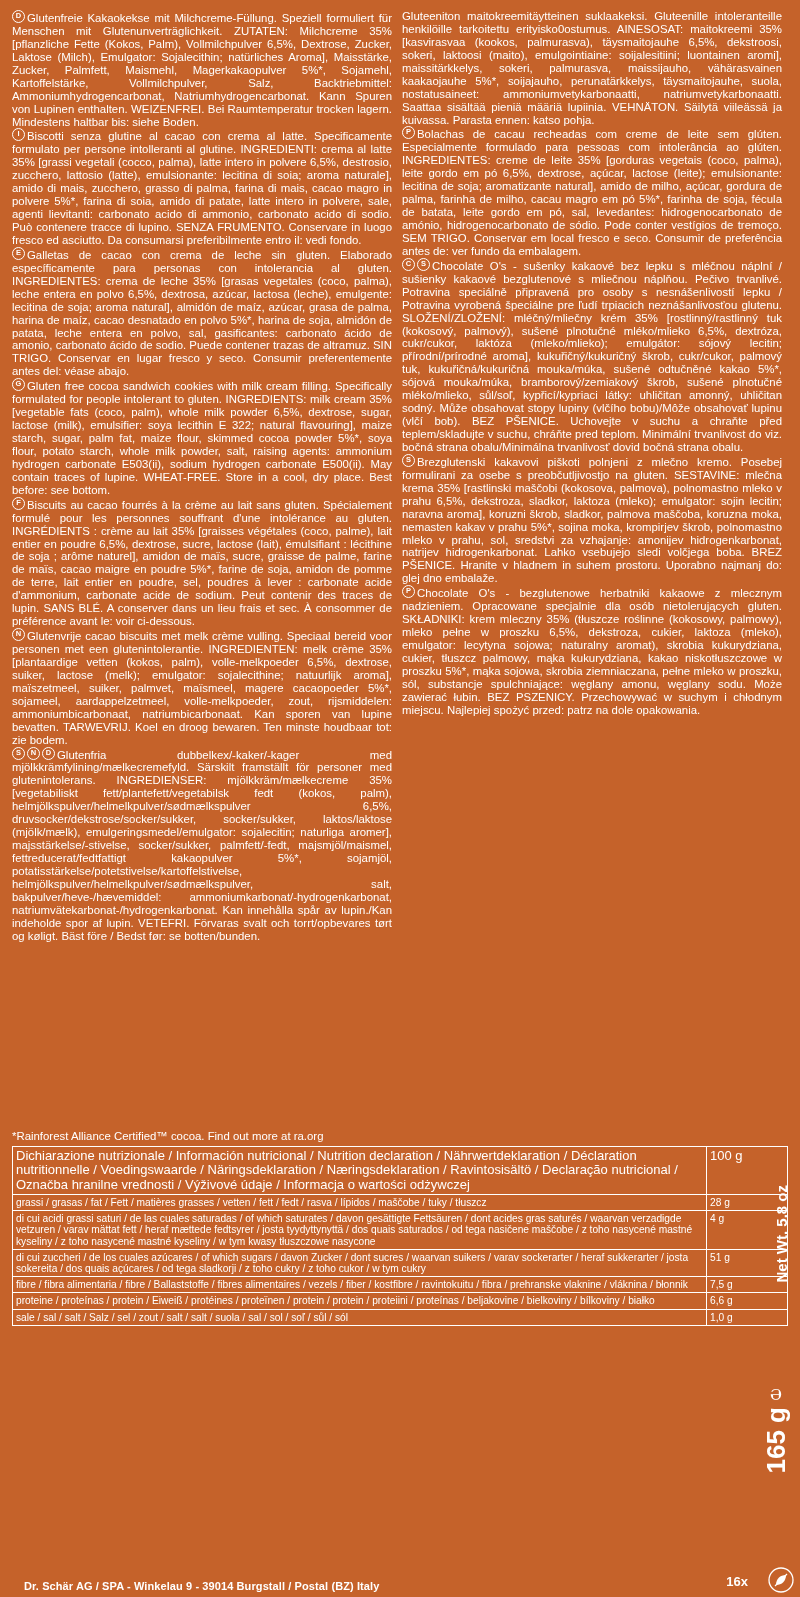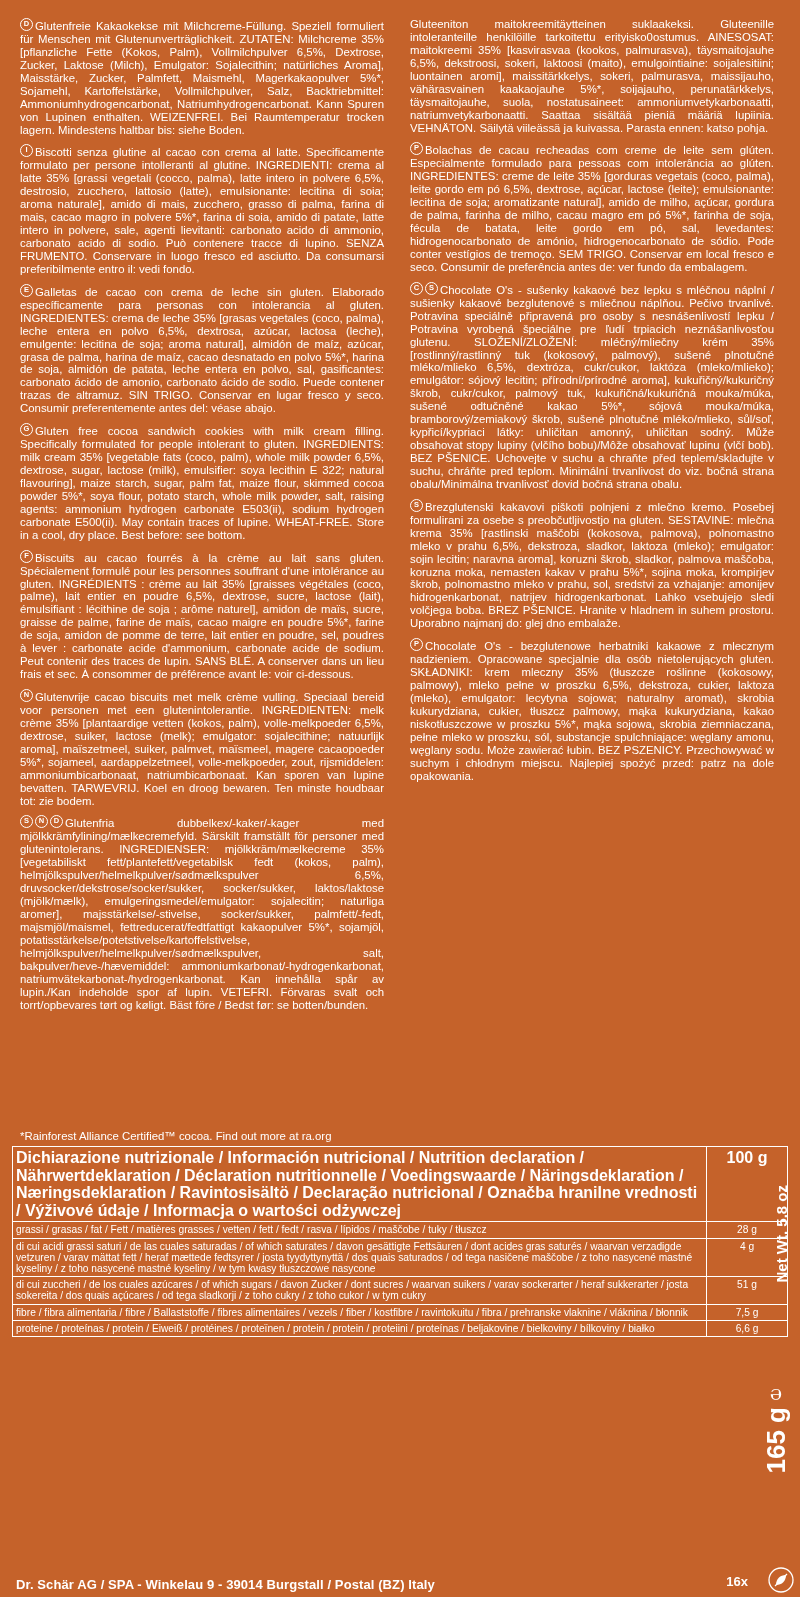--- a/index.html
+++ b/index.html
@@ -22,62 +22,62 @@
     height:1115px;
   }
   .col {
     width:380px;
     font-size:11.4px;
     line-height:1.135;
     text-align:justify;
     hyphens:auto;
     -webkit-hyphens:auto;
   }
-  .col p { margin:8px; }
+  .col p { margin:0; }
   .sym {
     display:inline-block;
     width:11px; height:11px;
     border:1.2px solid #fff;
     border-radius:50%;
     position:relative;
     vertical-align:-1px;
     margin-right:2px;
     font-size:7.5px;
     line-height:9px;
     text-align:center;
     font-weight:bold;
     overflow:hidden;
   }
   .rainforest {
     font-size:11.4px;
-    margin:5px 0 4px 8px;
+    margin:5px 0 4px 0;
   }
   table.nutri {
     width:100%;
     border-collapse:collapse;
     font-size:10.2px;
     line-height:1.1;
     margin-top:2px;
   }
   table.nutri td {
     border:1px solid #fff;
     padding:2px 3px;
     vertical-align:top;
   }
   table.nutri td.val {
     width:74px;
-    text-align:center;
+    text-align:left;
     white-space:nowrap;
     vertical-align:top;
   }
-  .nutri-head td { font-size:16px;font-weight:bold; }
+  .nutri-head td { font-size:13px; }
   .footer {
     position:absolute;
-    left:16px; bottom:5px;
-    font-size:13px;
+    left:24px; bottom:5px;
+    font-size:11px;
     font-weight:bold;
     letter-spacing:.1px;
   }
   .sidebar {
     position:absolute;
     right:0; top:0;
     width:60px; height:1597px;
   }
   .netwt {
     position:absolute;
@@ -166,20 +166,24 @@
         <td>di cui zuccheri / de los cuales azúcares / of which sugars / davon Zucker / dont sucres / waarvan suikers / varav sockerarter / heraf sukkerarter / josta sokereita / dos quais açúcares / od tega sladkorji / z toho cukry / z toho cukor / w tym cukry</td>
         <td class="val">51 g</td>
       </tr>
       <tr>
         <td>fibre / fibra alimentaria / fibre / Ballaststoffe / fibres alimentaires / vezels / fiber / kostfibre / ravintokuitu / fibra / prehranske vlaknine / vláknina / błonnik</td>
         <td class="val">7,5 g</td>
       </tr>
       <tr>
         <td>proteine / proteínas / protein / Eiweiß / protéines / proteïnen / protein / protein / proteiini / proteínas / beljakovine / bielkoviny / bílkoviny / białko</td>
         <td class="val">6,6 g</td>
+      </tr>
+      <tr>
+        <td>sale / sal / salt / Salz / sel / zout / salt / salt / suola / sal / sol / soľ / sůl / sól</td>
+        <td class="val">1,0 g</td>
       </tr>
     </tbody>
   </table>
 
   <div class="footer">Dr. Schär AG / SPA - Winkelau 9 - 39014 Burgstall / Postal (BZ) Italy</div>
 </div>
 
 <div class="sidebar">
   <div class="netwt">Net Wt. 5.8 oz</div>
   <div class="weight">

